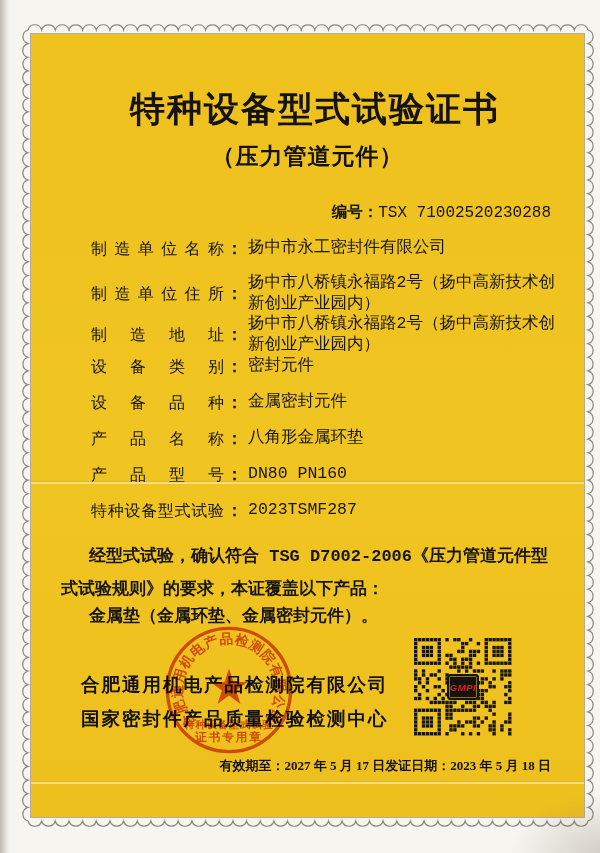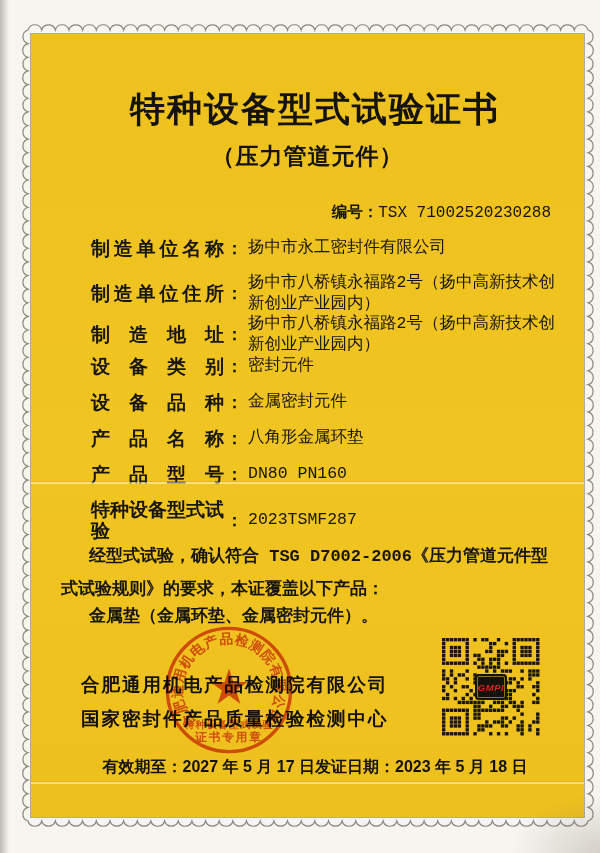--- a/index.html
+++ b/index.html
@@ -33,53 +33,53 @@
     font-size:35px;font-weight:bold;letter-spacing:2px;color:#151310;}
   .subtitle{position:absolute;top:107px;left:0;right:0;text-align:center;
     font-size:23px;font-weight:bold;letter-spacing:1px;color:#151310;}
   .cert-no{position:absolute;top:168px;right:33px;font-size:15.5px;color:#17150f;}
   .cert-no .lab{font-weight:bold;}
   .cert-no .val{font-family:"Liberation Mono","Liberation Serif",monospace;font-size:16px;}
 
   .fields{position:absolute;top:203px;left:60px;right:26px;color:#17150f;}
   .row{display:flex;align-items:center;margin-bottom:13px;min-height:21px;}
   .row.multi{margin-bottom:0;align-items:center;}
-  .row .label{width:133px;flex:0 0 133px;font-weight:bold;font-size:19px;
+  .row .label{width:133px;flex:0 0 133px;font-weight:normal;font-size:16px;
     text-align:justify;text-align-last:justify;line-height:21px;}
   .row .label.wide{letter-spacing:0;}
   .row .colon{font-weight:bold;font-size:17px;margin:0 5px 0 2px;}
   .row .value{font-size:16.5px;line-height:20.5px;max-width:308px;
     font-family:"Liberation Mono","Liberation Serif",serif;}
 
   .statement{position:absolute;top:506px;left:30px;width:497px;
     font-size:17px;font-weight:bold;line-height:33px;text-indent:28px;color:#17150f;
     font-family:"Liberation Mono","Liberation Sans",sans-serif;}
   .products{position:absolute;top:570px;left:58px;
     font-size:17px;font-weight:bold;color:#17150f;}
 
   .issuer{position:absolute;top:634px;left:50px;z-index:1;
     font-size:18.5px;font-weight:bold;letter-spacing:2px;line-height:33.5px;color:#121110;}
 
   .stamp{position:absolute;left:128px;top:586px;width:140px;height:140px;z-index:2;
     color:#d5491d;opacity:.85;mix-blend-mode:multiply;pointer-events:none;
     font-family:"Liberation Sans",sans-serif;}
 
-  .qr-wrap{position:absolute;left:411px;top:604px;width:98px;height:98px;z-index:1;}
+  .qr-wrap{position:absolute;left:383px;top:604px;width:98px;height:98px;z-index:1;}
   .qr-wrap svg{position:absolute;left:0;top:0;}
   .qr-logo{position:absolute;left:50%;top:50%;transform:translate(-50%,-50%);
     width:32px;height:26px;background:#14120d;border-radius:4px;
     display:flex;align-items:center;justify-content:center;
     box-shadow:inset 0 0 0 2px #14120d, inset 0 0 0 3px rgba(240,196,33,.55);}
   .qr-logo span{color:#e3231c;font-weight:bold;font-style:italic;
     font-size:9.5px;letter-spacing:.5px;}
 
   .dates{position:absolute;top:723px;left:0;right:0;display:flex;
-    justify-content:center;padding:0 33px 0 48px;
-    font-size:16px;font-weight:bold;color:#14120d;
-    font-family:Liberation Sans, sans-serif;}
+    justify-content:flex-end;padding:0 33px 0 48px;
+    font-size:13px;font-weight:bold;color:#14120d;
+    font-family:Liberation Serif, serif;}
 </style>
 </head>
 <body>
 
 <svg class="scallop-svg" id="scallop-svg" width="600" height="853" viewBox="0 0 600 853">
     <path d="M 28 30 A 7.1 7.1 0 0 1 41.7 30.0 A 7.1 7.1 0 0 1 55.3 30.0 A 7.1 7.1 0 0 1 69.0 30.0 A 7.1 7.1 0 0 1 82.6 30.0 A 7.1 7.1 0 0 1 96.3 30.0 A 7.1 7.1 0 0 1 110.0 30.0 A 7.1 7.1 0 0 1 123.6 30.0 A 7.1 7.1 0 0 1 137.3 30.0 A 7.1 7.1 0 0 1 150.9 30.0 A 7.1 7.1 0 0 1 164.6 30.0 A 7.1 7.1 0 0 1 178.2 30.0 A 7.1 7.1 0 0 1 191.9 30.0 A 7.1 7.1 0 0 1 205.6 30.0 A 7.1 7.1 0 0 1 219.2 30.0 A 7.1 7.1 0 0 1 232.9 30.0 A 7.1 7.1 0 0 1 246.5 30.0 A 7.1 7.1 0 0 1 260.2 30.0 A 7.1 7.1 0 0 1 273.9 30.0 A 7.1 7.1 0 0 1 287.5 30.0 A 7.1 7.1 0 0 1 301.2 30.0 A 7.1 7.1 0 0 1 314.8 30.0 A 7.1 7.1 0 0 1 328.5 30.0 A 7.1 7.1 0 0 1 342.1 30.0 A 7.1 7.1 0 0 1 355.8 30.0 A 7.1 7.1 0 0 1 369.5 30.0 A 7.1 7.1 0 0 1 383.1 30.0 A 7.1 7.1 0 0 1 396.8 30.0 A 7.1 7.1 0 0 1 410.4 30.0 A 7.1 7.1 0 0 1 424.1 30.0 A 7.1 7.1 0 0 1 437.8 30.0 A 7.1 7.1 0 0 1 451.4 30.0 A 7.1 7.1 0 0 1 465.1 30.0 A 7.1 7.1 0 0 1 478.7 30.0 A 7.1 7.1 0 0 1 492.4 30.0 A 7.1 7.1 0 0 1 506.0 30.0 A 7.1 7.1 0 0 1 519.7 30.0 A 7.1 7.1 0 0 1 533.4 30.0 A 7.1 7.1 0 0 1 547.0 30.0 A 7.1 7.1 0 0 1 560.7 30.0 A 7.1 7.1 0 0 1 574.3 30.0 A 7.1 7.1 0 0 1 588.0 30.0 A 7.1 7.1 0 0 1 588.0 43.6 A 7.1 7.1 0 0 1 588.0 57.3 A 7.1 7.1 0 0 1 588.0 70.9 A 7.1 7.1 0 0 1 588.0 84.6 A 7.1 7.1 0 0 1 588.0 98.2 A 7.1 7.1 0 0 1 588.0 111.8 A 7.1 7.1 0 0 1 588.0 125.5 A 7.1 7.1 0 0 1 588.0 139.1 A 7.1 7.1 0 0 1 588.0 152.7 A 7.1 7.1 0 0 1 588.0 166.4 A 7.1 7.1 0 0 1 588.0 180.0 A 7.1 7.1 0 0 1 588.0 193.7 A 7.1 7.1 0 0 1 588.0 207.3 A 7.1 7.1 0 0 1 588.0 220.9 A 7.1 7.1 0 0 1 588.0 234.6 A 7.1 7.1 0 0 1 588.0 248.2 A 7.1 7.1 0 0 1 588.0 261.8 A 7.1 7.1 0 0 1 588.0 275.5 A 7.1 7.1 0 0 1 588.0 289.1 A 7.1 7.1 0 0 1 588.0 302.8 A 7.1 7.1 0 0 1 588.0 316.4 A 7.1 7.1 0 0 1 588.0 330.0 A 7.1 7.1 0 0 1 588.0 343.7 A 7.1 7.1 0 0 1 588.0 357.3 A 7.1 7.1 0 0 1 588.0 370.9 A 7.1 7.1 0 0 1 588.0 384.6 A 7.1 7.1 0 0 1 588.0 398.2 A 7.1 7.1 0 0 1 588.0 411.9 A 7.1 7.1 0 0 1 588.0 425.5 A 7.1 7.1 0 0 1 588.0 439.1 A 7.1 7.1 0 0 1 588.0 452.8 A 7.1 7.1 0 0 1 588.0 466.4 A 7.1 7.1 0 0 1 588.0 480.1 A 7.1 7.1 0 0 1 588.0 493.7 A 7.1 7.1 0 0 1 588.0 507.3 A 7.1 7.1 0 0 1 588.0 521.0 A 7.1 7.1 0 0 1 588.0 534.6 A 7.1 7.1 0 0 1 588.0 548.2 A 7.1 7.1 0 0 1 588.0 561.9 A 7.1 7.1 0 0 1 588.0 575.5 A 7.1 7.1 0 0 1 588.0 589.2 A 7.1 7.1 0 0 1 588.0 602.8 A 7.1 7.1 0 0 1 588.0 616.4 A 7.1 7.1 0 0 1 588.0 630.1 A 7.1 7.1 0 0 1 588.0 643.7 A 7.1 7.1 0 0 1 588.0 657.3 A 7.1 7.1 0 0 1 588.0 671.0 A 7.1 7.1 0 0 1 588.0 684.6 A 7.1 7.1 0 0 1 588.0 698.3 A 7.1 7.1 0 0 1 588.0 711.9 A 7.1 7.1 0 0 1 588.0 725.5 A 7.1 7.1 0 0 1 588.0 739.2 A 7.1 7.1 0 0 1 588.0 752.8 A 7.1 7.1 0 0 1 588.0 766.4 A 7.1 7.1 0 0 1 588.0 780.1 A 7.1 7.1 0 0 1 588.0 793.7 A 7.1 7.1 0 0 1 588.0 807.4 A 7.1 7.1 0 0 1 588.0 821.0 A 7.1 7.1 0 0 1 574.3 821.0 A 7.1 7.1 0 0 1 560.7 821.0 A 7.1 7.1 0 0 1 547.0 821.0 A 7.1 7.1 0 0 1 533.4 821.0 A 7.1 7.1 0 0 1 519.7 821.0 A 7.1 7.1 0 0 1 506.0 821.0 A 7.1 7.1 0 0 1 492.4 821.0 A 7.1 7.1 0 0 1 478.7 821.0 A 7.1 7.1 0 0 1 465.1 821.0 A 7.1 7.1 0 0 1 451.4 821.0 A 7.1 7.1 0 0 1 437.8 821.0 A 7.1 7.1 0 0 1 424.1 821.0 A 7.1 7.1 0 0 1 410.4 821.0 A 7.1 7.1 0 0 1 396.8 821.0 A 7.1 7.1 0 0 1 383.1 821.0 A 7.1 7.1 0 0 1 369.5 821.0 A 7.1 7.1 0 0 1 355.8 821.0 A 7.1 7.1 0 0 1 342.1 821.0 A 7.1 7.1 0 0 1 328.5 821.0 A 7.1 7.1 0 0 1 314.8 821.0 A 7.1 7.1 0 0 1 301.2 821.0 A 7.1 7.1 0 0 1 287.5 821.0 A 7.1 7.1 0 0 1 273.9 821.0 A 7.1 7.1 0 0 1 260.2 821.0 A 7.1 7.1 0 0 1 246.5 821.0 A 7.1 7.1 0 0 1 232.9 821.0 A 7.1 7.1 0 0 1 219.2 821.0 A 7.1 7.1 0 0 1 205.6 821.0 A 7.1 7.1 0 0 1 191.9 821.0 A 7.1 7.1 0 0 1 178.2 821.0 A 7.1 7.1 0 0 1 164.6 821.0 A 7.1 7.1 0 0 1 150.9 821.0 A 7.1 7.1 0 0 1 137.3 821.0 A 7.1 7.1 0 0 1 123.6 821.0 A 7.1 7.1 0 0 1 110.0 821.0 A 7.1 7.1 0 0 1 96.3 821.0 A 7.1 7.1 0 0 1 82.6 821.0 A 7.1 7.1 0 0 1 69.0 821.0 A 7.1 7.1 0 0 1 55.3 821.0 A 7.1 7.1 0 0 1 41.7 821.0 A 7.1 7.1 0 0 1 28.0 821.0 A 7.1 7.1 0 0 1 28.0 807.4 A 7.1 7.1 0 0 1 28.0 793.7 A 7.1 7.1 0 0 1 28.0 780.1 A 7.1 7.1 0 0 1 28.0 766.4 A 7.1 7.1 0 0 1 28.0 752.8 A 7.1 7.1 0 0 1 28.0 739.2 A 7.1 7.1 0 0 1 28.0 725.5 A 7.1 7.1 0 0 1 28.0 711.9 A 7.1 7.1 0 0 1 28.0 698.3 A 7.1 7.1 0 0 1 28.0 684.6 A 7.1 7.1 0 0 1 28.0 671.0 A 7.1 7.1 0 0 1 28.0 657.3 A 7.1 7.1 0 0 1 28.0 643.7 A 7.1 7.1 0 0 1 28.0 630.1 A 7.1 7.1 0 0 1 28.0 616.4 A 7.1 7.1 0 0 1 28.0 602.8 A 7.1 7.1 0 0 1 28.0 589.2 A 7.1 7.1 0 0 1 28.0 575.5 A 7.1 7.1 0 0 1 28.0 561.9 A 7.1 7.1 0 0 1 28.0 548.2 A 7.1 7.1 0 0 1 28.0 534.6 A 7.1 7.1 0 0 1 28.0 521.0 A 7.1 7.1 0 0 1 28.0 507.3 A 7.1 7.1 0 0 1 28.0 493.7 A 7.1 7.1 0 0 1 28.0 480.1 A 7.1 7.1 0 0 1 28.0 466.4 A 7.1 7.1 0 0 1 28.0 452.8 A 7.1 7.1 0 0 1 28.0 439.1 A 7.1 7.1 0 0 1 28.0 425.5 A 7.1 7.1 0 0 1 28.0 411.9 A 7.1 7.1 0 0 1 28.0 398.2 A 7.1 7.1 0 0 1 28.0 384.6 A 7.1 7.1 0 0 1 28.0 370.9 A 7.1 7.1 0 0 1 28.0 357.3 A 7.1 7.1 0 0 1 28.0 343.7 A 7.1 7.1 0 0 1 28.0 330.0 A 7.1 7.1 0 0 1 28.0 316.4 A 7.1 7.1 0 0 1 28.0 302.8 A 7.1 7.1 0 0 1 28.0 289.1 A 7.1 7.1 0 0 1 28.0 275.5 A 7.1 7.1 0 0 1 28.0 261.8 A 7.1 7.1 0 0 1 28.0 248.2 A 7.1 7.1 0 0 1 28.0 234.6 A 7.1 7.1 0 0 1 28.0 220.9 A 7.1 7.1 0 0 1 28.0 207.3 A 7.1 7.1 0 0 1 28.0 193.7 A 7.1 7.1 0 0 1 28.0 180.0 A 7.1 7.1 0 0 1 28.0 166.4 A 7.1 7.1 0 0 1 28.0 152.7 A 7.1 7.1 0 0 1 28.0 139.1 A 7.1 7.1 0 0 1 28.0 125.5 A 7.1 7.1 0 0 1 28.0 111.8 A 7.1 7.1 0 0 1 28.0 98.2 A 7.1 7.1 0 0 1 28.0 84.6 A 7.1 7.1 0 0 1 28.0 70.9 A 7.1 7.1 0 0 1 28.0 57.3 A 7.1 7.1 0 0 1 28.0 43.6 A 7.1 7.1 0 0 1 28.0 30.0 Z" fill="none" stroke="#8d887e" stroke-width="1.2"></path>
   </svg>
 
 <div class="cert">
   <div class="title">特种设备型式试验证书</div>

